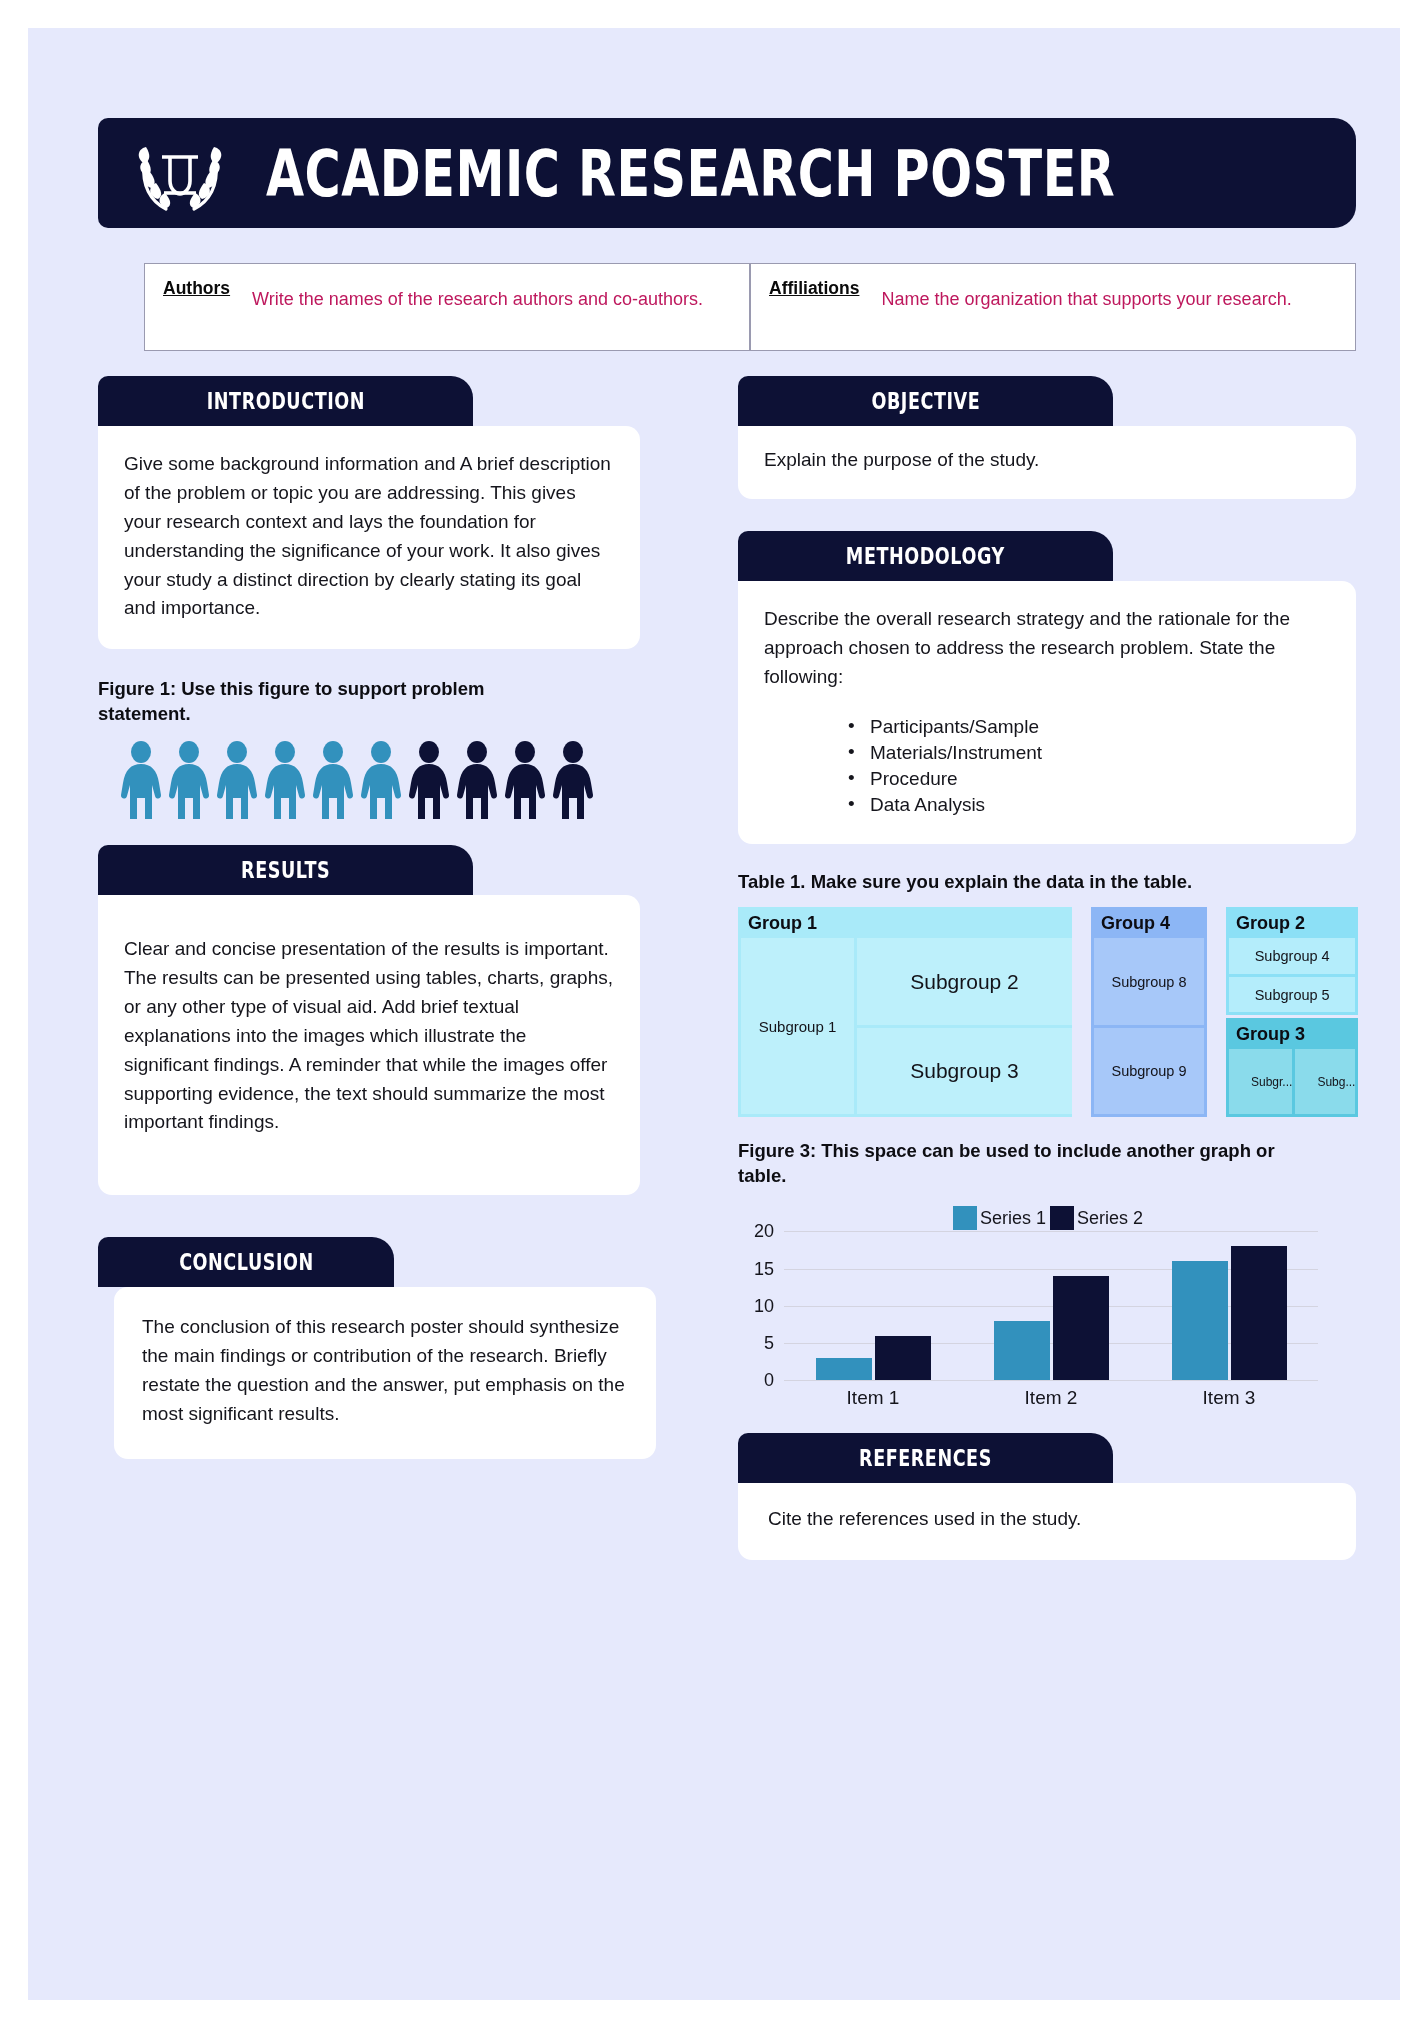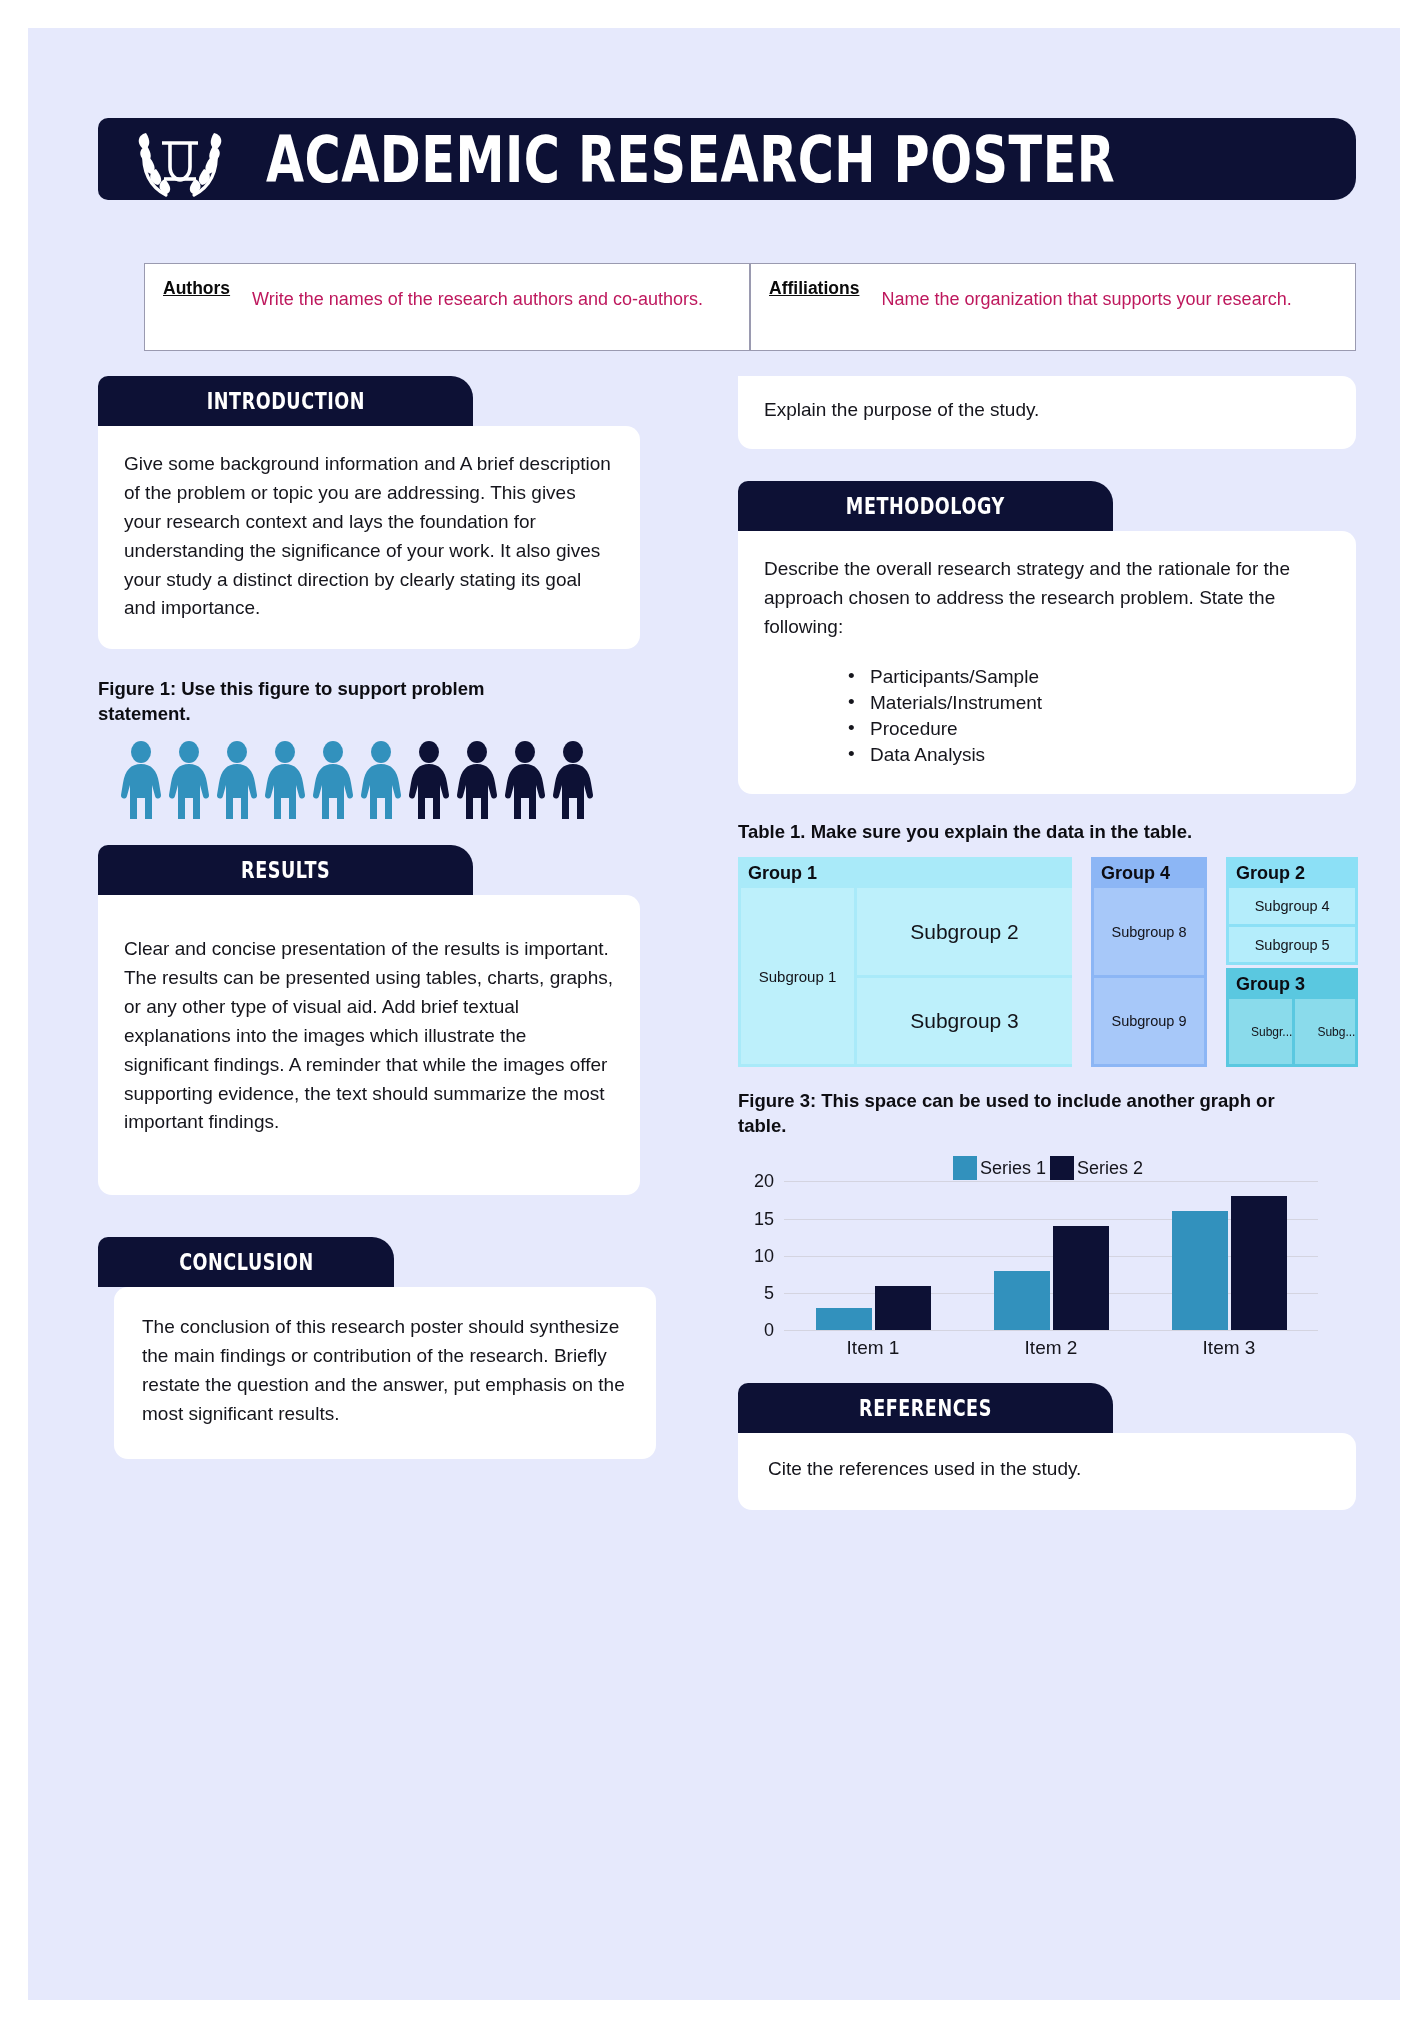--- a/index.html
+++ b/index.html
@@ -20,21 +20,21 @@
     background: #e6e9fc;
     overflow: hidden;
   }
 
   
   .title-bar {
     position: absolute;
     left: 70px;
     top: 90px;
     width: 1258px;
-    height: 82px;
+    height: 110px;
     background: #0d1135;
     border-radius: 10px 22px 22px 10px;
     display: flex;
     align-items: center;
     padding-left: 28px;
   }
   .crest {
     width: 108px;
     height: 92px;
     flex: 0 0 108px;
@@ -438,20 +438,23 @@
       </div>
       <div class="sec-card concl-card">
         <div class="body-text">The conclusion of this research poster should synthesize the main findings or contribution of the research. Briefly restate the question and the answer, put emphasis on the most significant results.</div>
       </div>
     </div>
   </div>
 
   <div class="col-right">
 
     <div>
+      <div class="sec-head obj-head" style="margin-left:0;">
+        <span>OBJECTIVE</span>
+      </div>
       <div class="sec-card obj-card">
         <div class="body-text">Explain the purpose of the study.</div>
       </div>
     </div>
 
     <div style="margin-top:32px;">
       <div class="sec-head meth-head">
         <span>METHODOLOGY</span>
       </div>
       <div class="sec-card meth-card">

